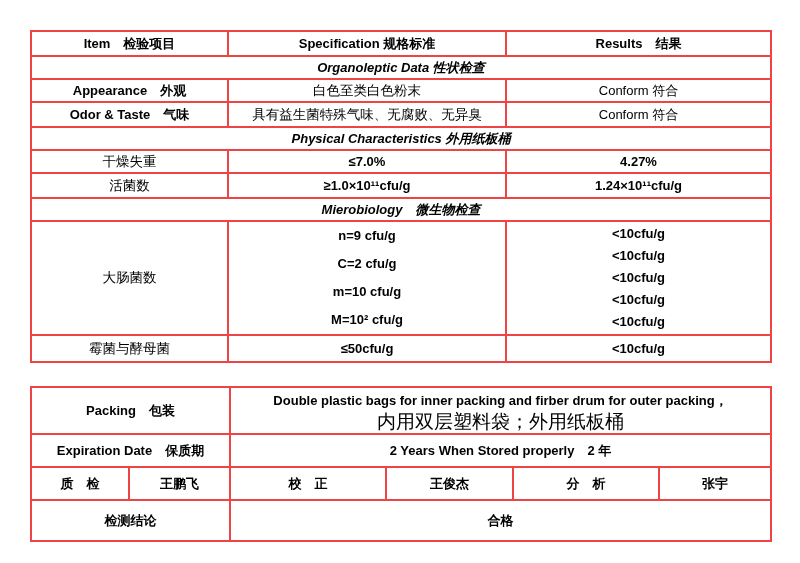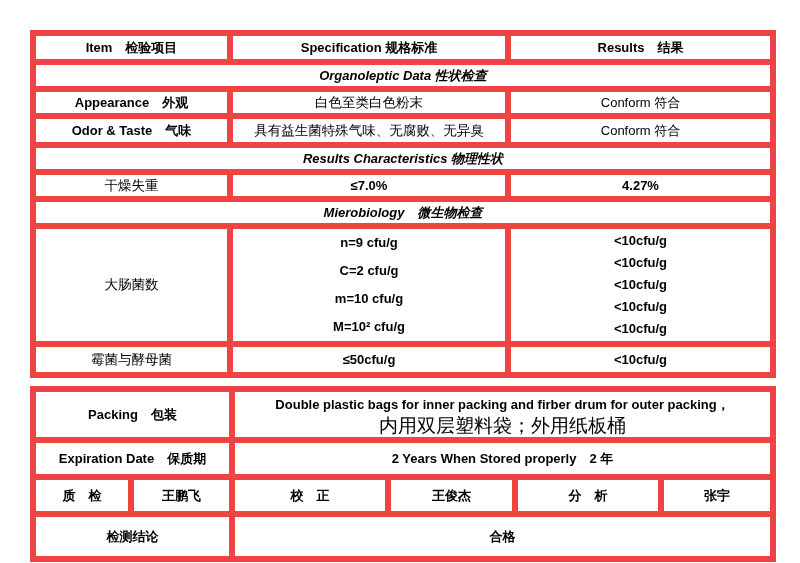--- a/index.html
+++ b/index.html
@@ -21,21 +21,21 @@
   table {
     border-collapse: collapse;
     table-layout: fixed;
     width: 740px;
     position: absolute;
     left: 30px;
   }
   .main-table { top: 30px; }
   .info-table { top: 386px; border-radius: 14px; }
   td {
-    border: 6px solid #ef4444;
+    border: 2px solid #ef4444;
     text-align: center;
     vertical-align: middle;
     font-size: 13px;
     color: #000;
     padding: 0 4px;
     overflow: hidden;
   }
   .b { font-weight: bold; }
   .serif {
     font-family: "Liberation Serif", serif;
@@ -94,29 +94,34 @@
         <td>Conform 符合</td>
       </tr>
 
       <tr class="r-std2">
         <td class="b">Odor &amp; Taste　气味</td>
         <td class="serif">具有益生菌特殊气味、无腐败、无异臭</td>
         <td>Conform 符合</td>
       </tr>
 
       <tr class="r-sec">
-        <td colspan="3" class="sec">Results Characteristics 物理性状</td>
+        <td colspan="3" class="sec">Physical Characteristics 外用纸板桶</td>
       </tr>
 
       <tr class="r-std">
         <td class="serif">干燥失重</td>
         <td class="b">≤7.0%</td>
         <td class="b">4.27%</td>
       </tr>
 
+      <tr class="r-std2">
+        <td class="serif">活菌数</td>
+        <td class="b">≥1.0×10¹¹cfu/g</td>
+        <td class="b">1.24×10¹¹cfu/g</td>
+      </tr>
 
       <tr class="r-sec">
         <td colspan="3" class="sec">Mierobiology　微生物检查</td>
       </tr>
 
       <tr class="r-coli">
         <td class="serif">大肠菌数</td>
         <td>
           <div class="spec-lines">
             <div>n=9 cfu/g</div>

